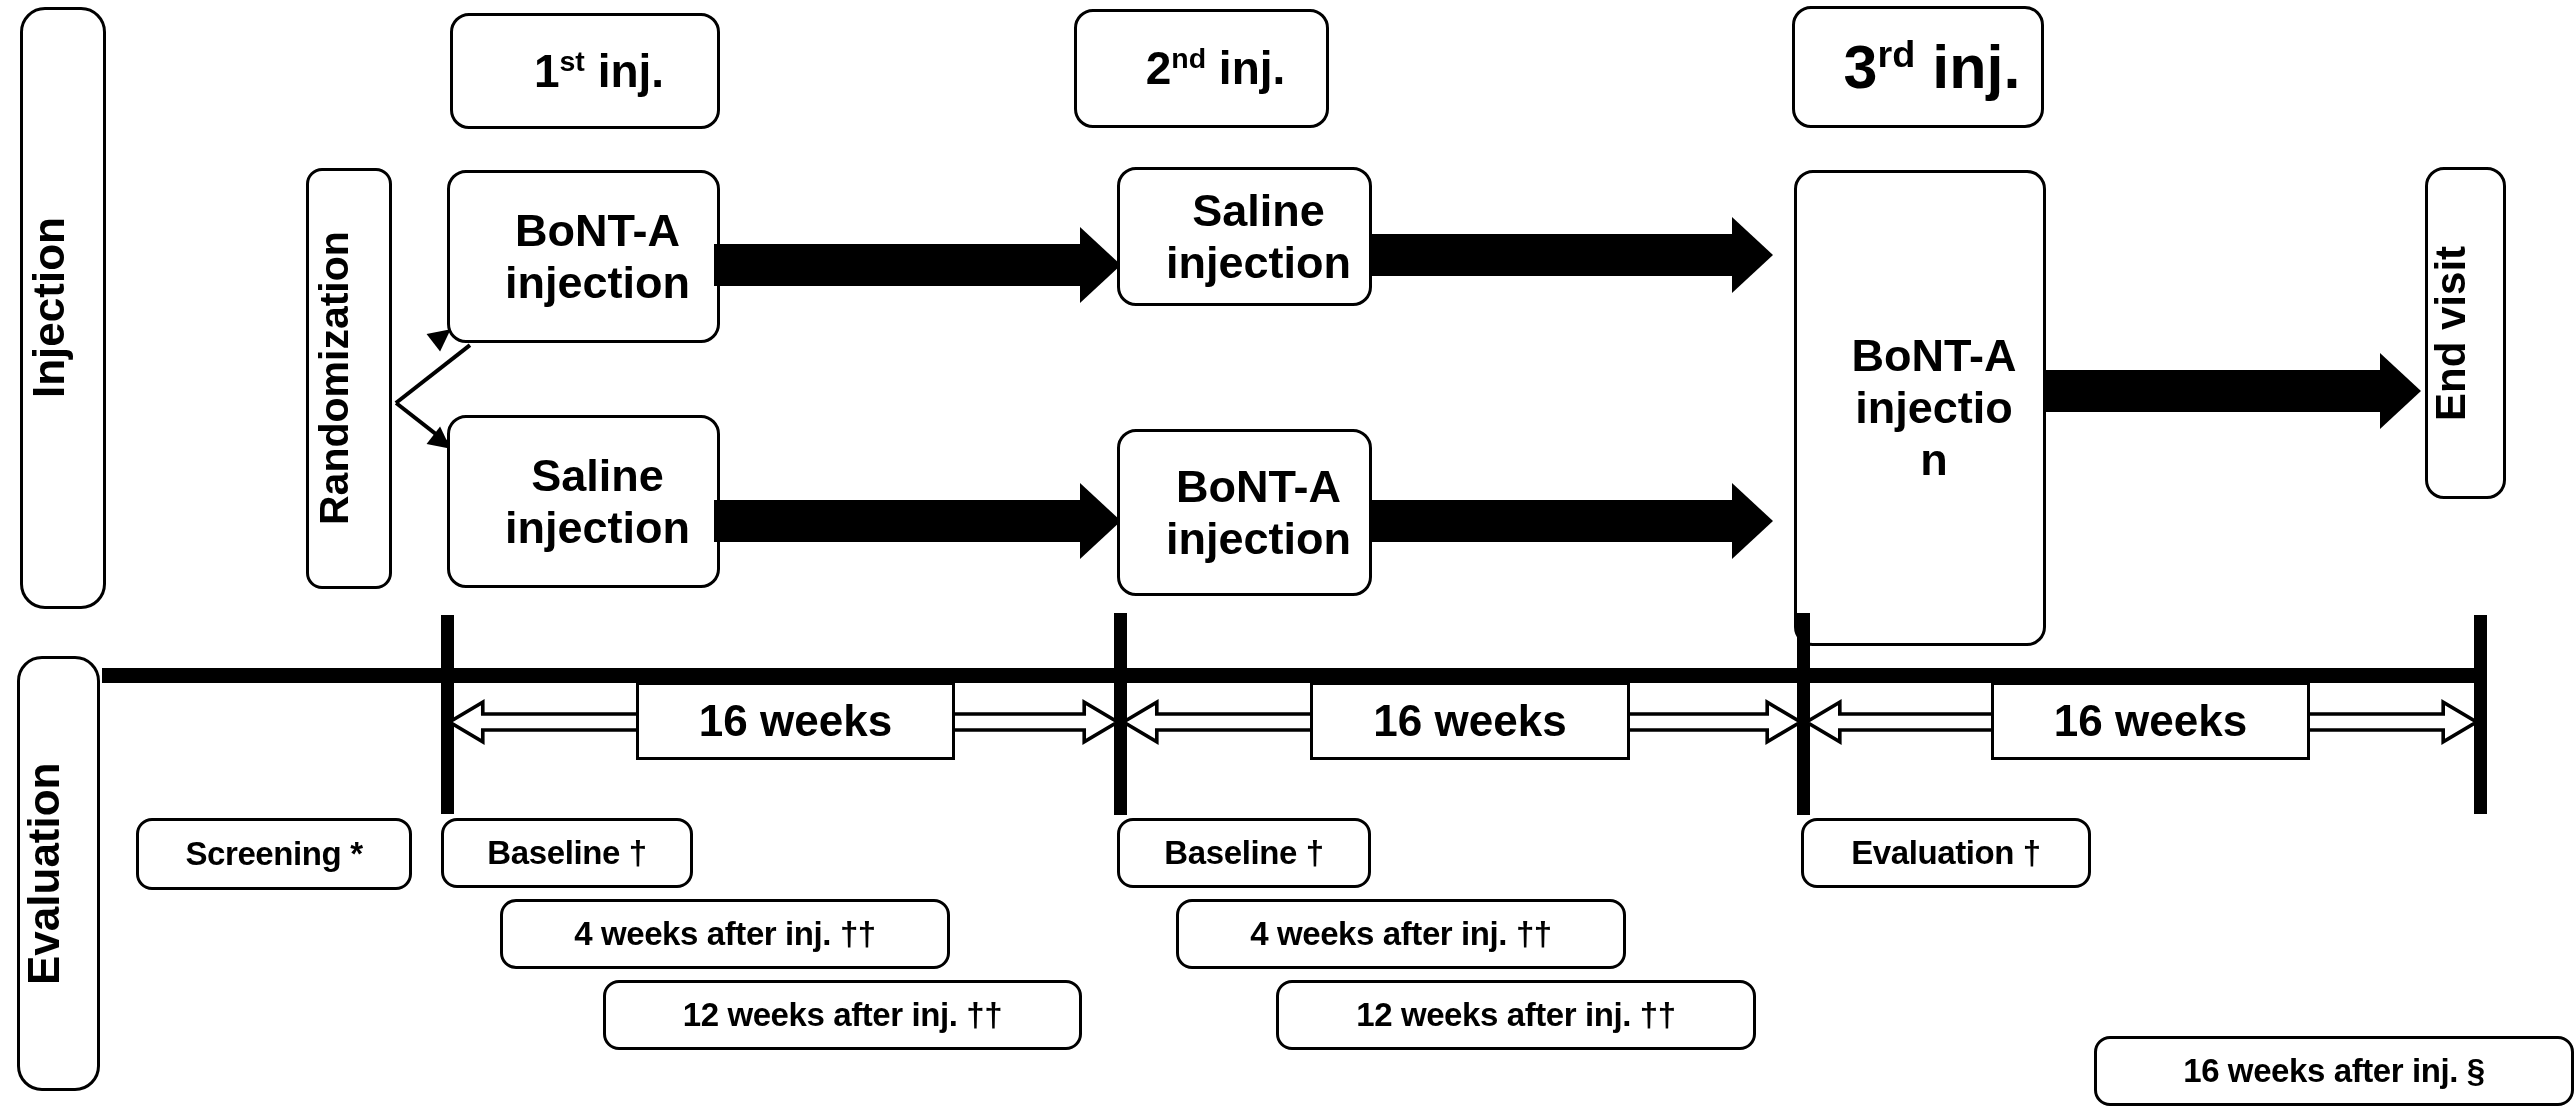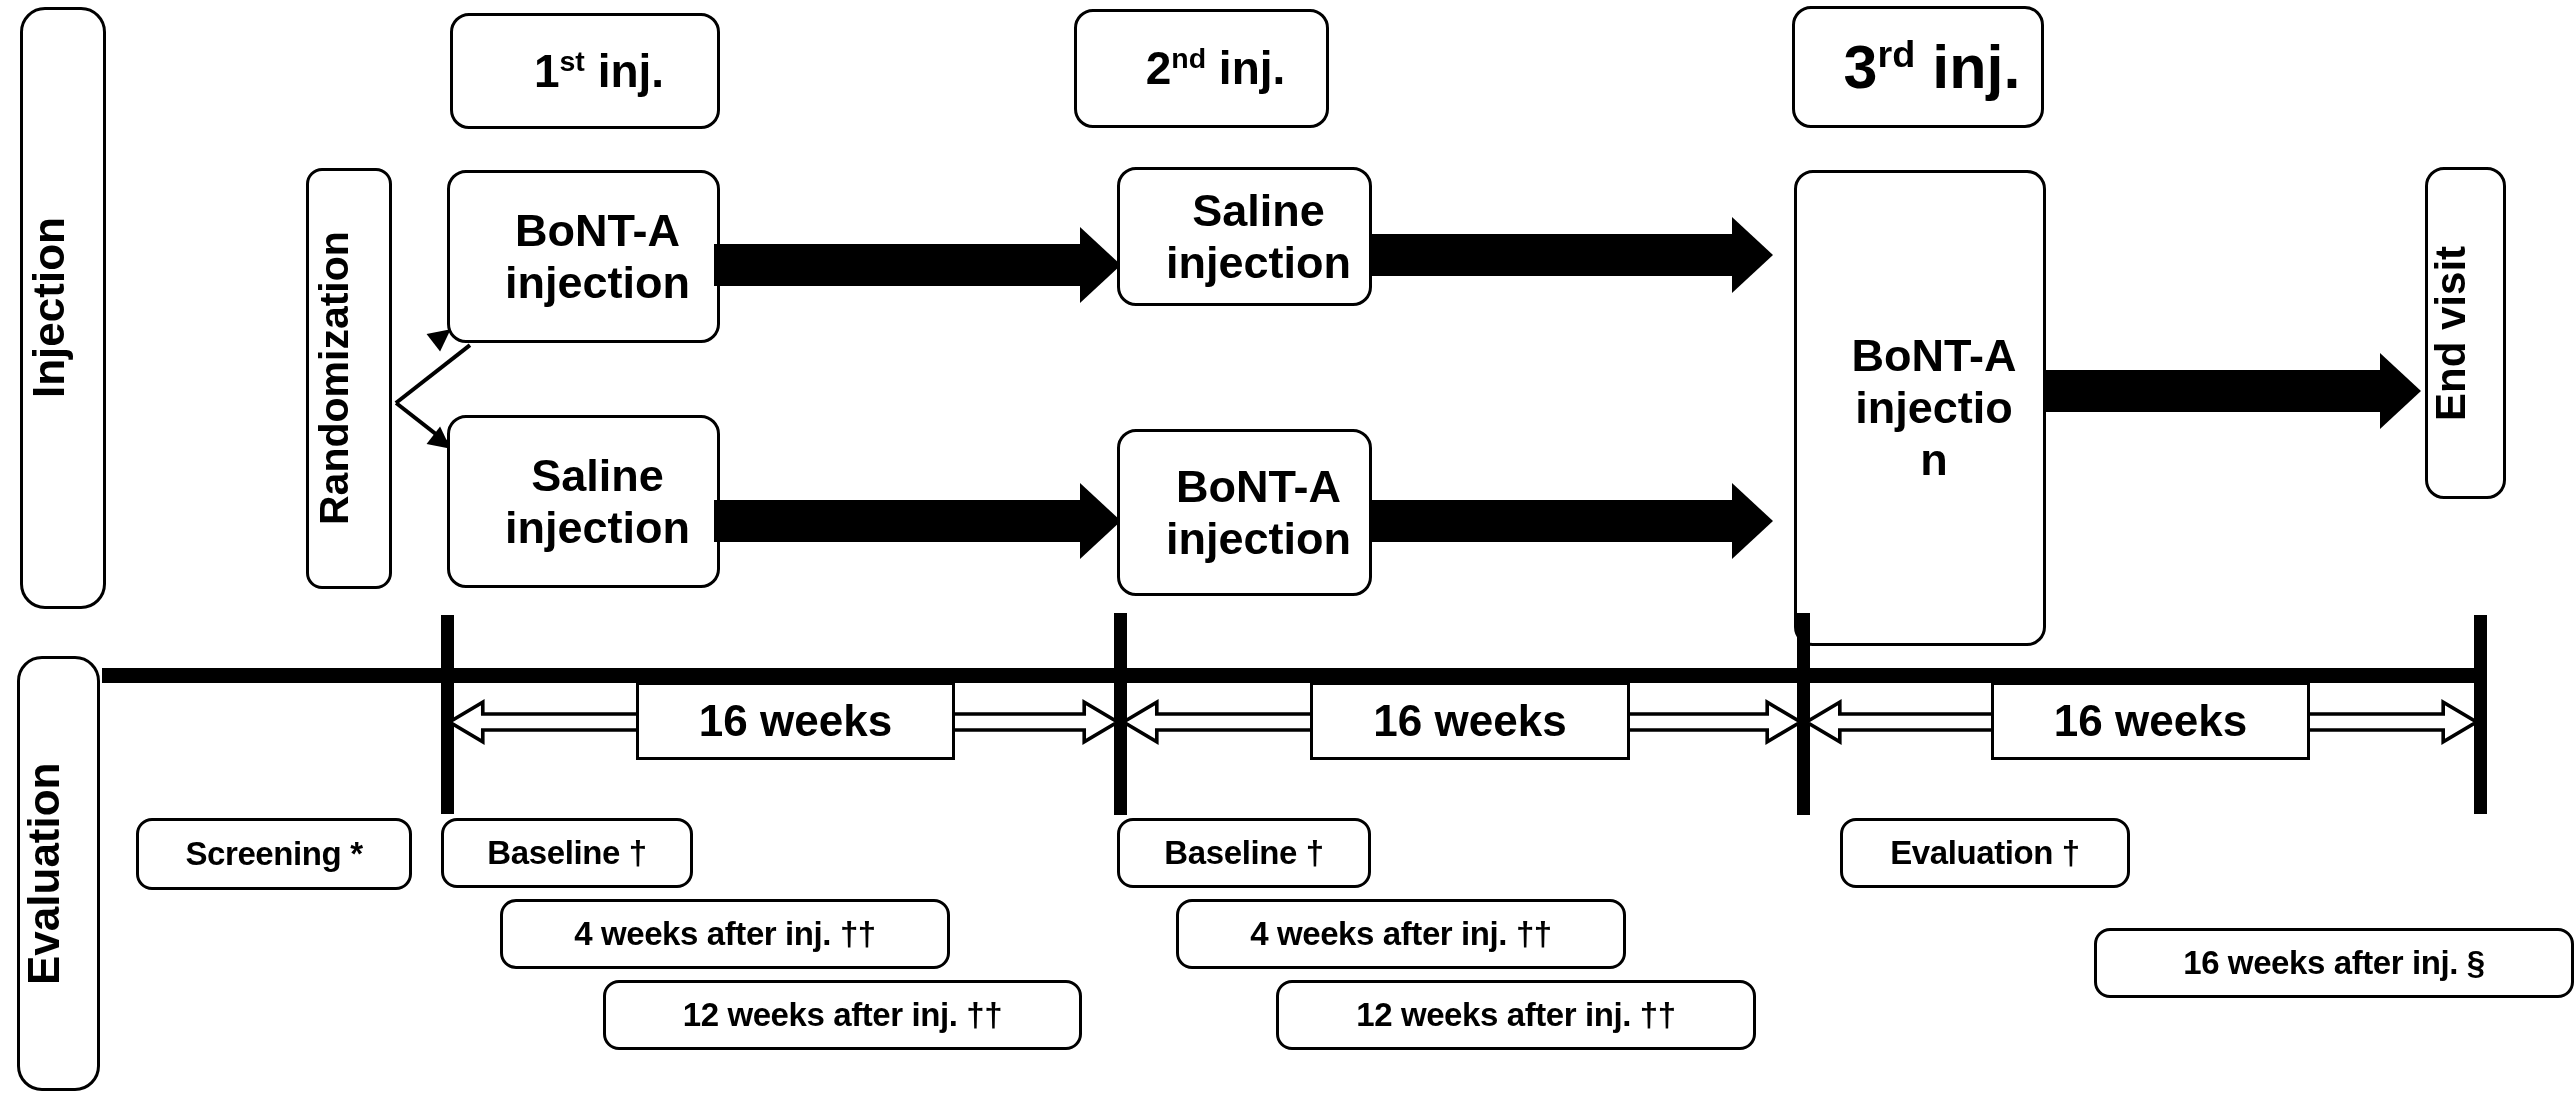--- a/index.html
+++ b/index.html
@@ -285,22 +285,22 @@
   </div>
 
   <div class="pill" data-name="eval-4w-2-pill" style="left:1176px; top:899px; width:450px; height:70px;">
     <span>4 weeks after inj. ††</span>
   </div>
 
   <div class="pill" data-name="eval-12w-2-pill" style="left:1276px; top:980px; width:480px; height:70px;">
     <span>12 weeks after inj. ††</span>
   </div>
 
-  <div class="pill" data-name="eval-evaluation-3-pill" style="left:1801px; top:818px; width:290px; height:70px;margin-left:39px;">
+  <div class="pill" data-name="eval-evaluation-3-pill" style="left:1801px; top:818px; width:290px; height:70px;">
     <span>Evaluation †</span>
   </div>
 
-  <div class="pill" data-name="eval-16w-3-pill" style="left:2094px; top:928px; width:480px; height:70px;">
+  <div class="pill" data-name="eval-16w-3-pill" style="left:2094px; top:1036px; width:480px; height:70px;">
     <span>16 weeks after inj. §</span>
   </div>
 
 </div>
 
 
 </body></html>

